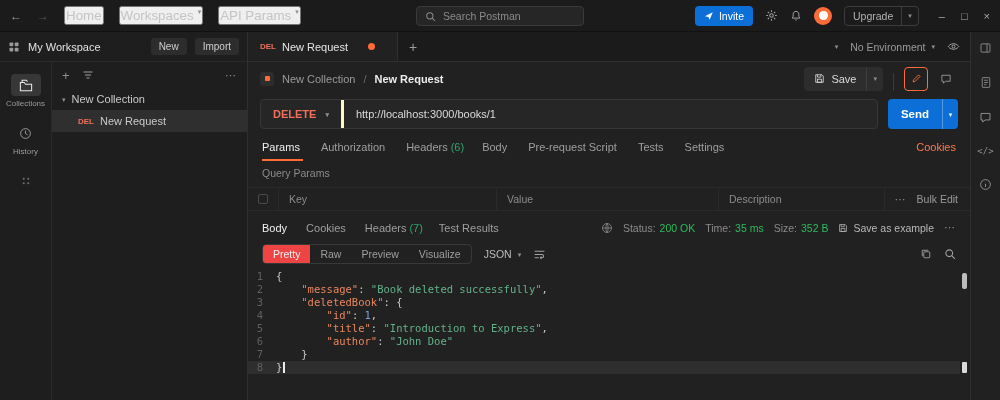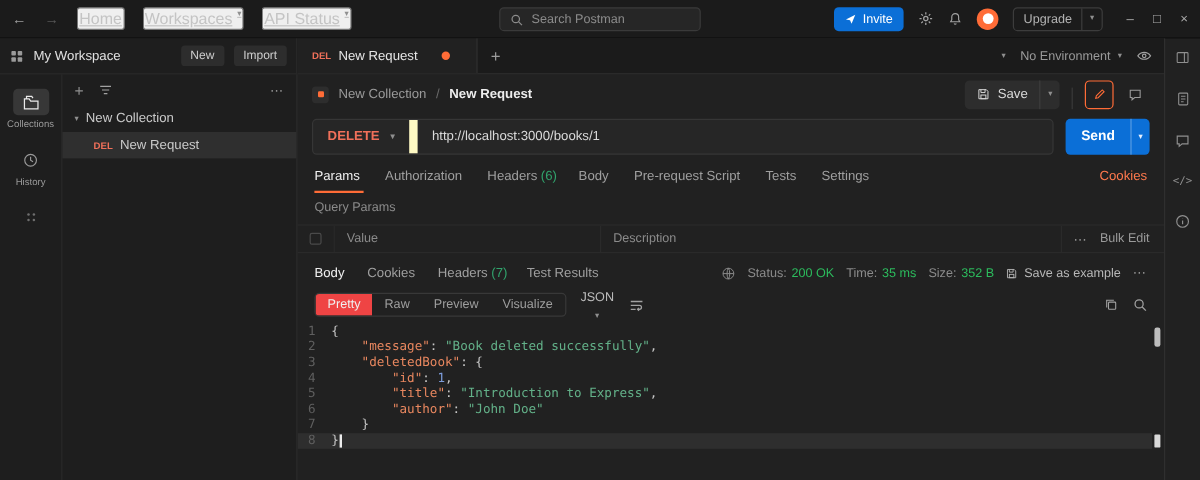--- a/index.html
+++ b/index.html
@@ -15,21 +15,21 @@
 
   
   .topbar {
     position:absolute; top:0; left:0; right:0; height:32px;
     background:#1b1b1b; border-bottom:1px solid #111;
     display:flex; align-items:center; padding:0 10px;
   }
   .tb-left { display:flex; align-items:center; gap:15px; color:#b9b9b9; }
   .nav-arrow { font-size:12px; color:#9d9d9d; cursor:default; }
   .nav-arrow.fwd { color:#565656; }
-  .tb-nav { display:flex; align-items:flex-start; gap:4px; color:#c4c4c4;text-decoration:underline; }
+  .tb-nav { display:flex; align-items:flex-start; gap:4px; color:#c4c4c4; }
   .tb-search {
     position:absolute; left:50%; top:6px; transform:translateX(-50%);
     width:168px; height:20px; background:#262626; border:1px solid #3a3a3a;
     border-radius:4px; display:flex; align-items:center; gap:7px; padding:0 8px;
     color:#8b8b8b; font-size:10.5px;
   }
   .tb-right { margin-left:auto; display:flex; align-items:center; gap:12px; }
   .invite-btn {
     height:20px; padding:0 9px; border-radius:4px; background:#0b6fd7;
     color:#fff; font-size:10.5px; display:flex; gap:5px; align-items:center; border:none;
@@ -83,21 +83,21 @@
   .hdr-right { margin-left:auto; display:flex; align-items:flex-end; gap:6px; }
   .save-btn { display:flex; align-items:center; height:24px; background:#2d2d2d; border-radius:4px; color:#dadada; border:none; font-size:11px; }
   .save-btn .sv { display:flex; align-items:center; gap:6px; padding:0 10px; }
   .save-btn .dd { border-left:1px solid #3d3d3d; height:100%; display:flex; align-items:center; padding:0 6px; }
   .vdiv { width:1px; height:18px; background:#3a3a3a; margin:0 4px; }
   .sq-btn { width:24px; height:24px; border-radius:4px; display:flex; align-items:center; justify-content:center; background:none; border:none; color:#9a9a9a; }
   .sq-btn.accent { border:1px solid #ff6c37; color:#ff6c37; }
 
   .url-row { height:38px; flex:none; display:flex; align-items:center; gap:10px; padding:0 12px; }
   .url-bar { flex:1; height:30px; background:#262626; border:1px solid #363636; border-radius:4px; display:flex; align-items:center; overflow:hidden; }
-  .method-btn { display:flex; align-items:center; gap:9px; padding:0 12px; height:100%; border:none; border-right:7px solid #fef9c3; background:none; color:#f0705a; font-size:11px; font-weight:bold; }
+  .method-btn { display:flex; align-items:center; gap:9px; padding:0 12px; height:100%; border:none; border-right:3px solid #fef9c3; background:none; color:#f0705a; font-size:11px; font-weight:bold; }
   .url-text { padding:0 12px; color:#dadada; }
   .send-btn { width:70px; height:30px; background:#0b6fd7; border:none; border-radius:4px; color:#fff; display:flex; align-items:stretch; }
   .send-btn .slabel { flex:1; display:flex; align-items:center; justify-content:center; font-size:11.5px; font-weight:bold; }
   .send-btn .sdd { width:16px; display:flex; align-items:center; justify-content:center; border-left:1px solid rgba(255,255,255,.3); }
   .send-btn .chev { color:#e8f1ff; }
 
   .req-tabs { height:28px; flex:none; display:flex; align-items:center; gap:18px; padding:0 14px; color:#9f9f9f; }
   .req-tab { display:flex; align-items:center; gap:3px; height:100%; background:none; border:none; color:#9f9f9f; font-size:11px; }
   .req-tab.active { color:#f0f0f0; box-shadow: inset 0 -2px 0 #ff6c37; }
   .count { color:#31a36c; }
@@ -120,21 +120,21 @@
   .resp-meta { margin-left:auto; display:flex; align-items:flex-end; gap:10px; font-size:10.5px; }
   .meta-pair { display:flex; gap:4px; }
   .meta-label { color:#8b8b8b; }
   .meta-value { color:#2cbb5d; }
   .save-ex { display:flex; align-items:center; gap:5px; color:#b8b8b8; background:none; border:none; font-size:10.5px; }
 
   .resp-toolbar { height:26px; flex:none; display:flex; align-items:center; gap:12px; padding:0 14px; }
   .segmented { display:flex; border:1px solid #383838; border-radius:4px; overflow:hidden; height:20px; }
   .seg { padding:0 10px; display:flex; align-items:center; color:#9f9f9f; background:none; border:none; font-size:10.5px; }
   .seg.active { background:#ef4444; color:#f0f0f0; }
-  .json-dd { display:flex; align-items:center; gap:6px; color:#bdbdbd; background:none; border:none; font-size:10.5px;flex-direction:column; }
+  .json-dd { display:flex; align-items:center; gap:6px; color:#bdbdbd; background:none; border:none; font-size:10.5px; }
   .tool-spacer { flex:1; }
 
   .code-area { flex:1; position:relative; overflow:hidden; }
   .code-scroll { position:absolute; inset:3px 10px 0 0; font-family:"DejaVu Sans Mono", monospace; font-size:10.5px; line-height:13px; }
   .crow { display:flex; white-space:pre; }
   .crow .num { width:28px; flex:none; text-align:right; padding-right:13px; color:#5f5f5f; }
   .crow.active-line { background:#2e2e2e; }
   .tok-k { color:#e8875f; }
   .tok-s { color:#63b189; }
   .tok-n { color:#7d9ddb; }
@@ -159,21 +159,21 @@
       <span class="nav-arrow">←</span>
       <span class="nav-arrow fwd">→</span>
       <button class="tb-nav">
           <span>Home</span>
         </button>
       <button class="tb-nav">
           <span>Workspaces</span>
           <span class="chev">▾</span>
         </button>
       <button class="tb-nav">
-          <span>API Status</span>
+          <span>API Params</span>
           <span class="chev">▾</span>
         </button>
     </div>
 
     <div class="tb-search">
       <span>
         <svg width="11" height="11" viewBox="0 0 16 16" fill="none" stroke="currentColor" stroke-width="1.5">
             <circle cx="7" cy="7" r="4.5"></circle>
             <line x1="10.5" y1="10.5" x2="14.5" y2="14.5"></line>
           </svg>
@@ -394,20 +394,21 @@
           <span class="count"></span>
         </button>
       <button class="cookies-link">Cookies</button>
     </div>
 
     <div class="qp-label">Query Params</div>
     <div class="param-table">
       <span class="cb-cell">
           <span class="checkbox"></span>
         </span>
+      <span class="pcol key">Key</span>
       <span class="pcol value">Value</span>
       <span class="pcol desc">Description</span>
       <span class="pcol bulk">
         <button class="dots">⋯</button>
         <button class="bulk-btn">Bulk Edit</button>
       </span>
     </div>
 
     <div class="resp-header">
       <button class="resp-tab active">

